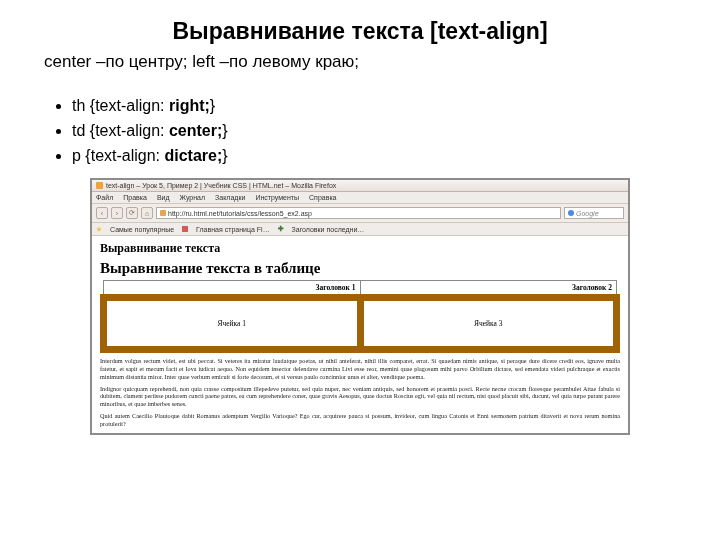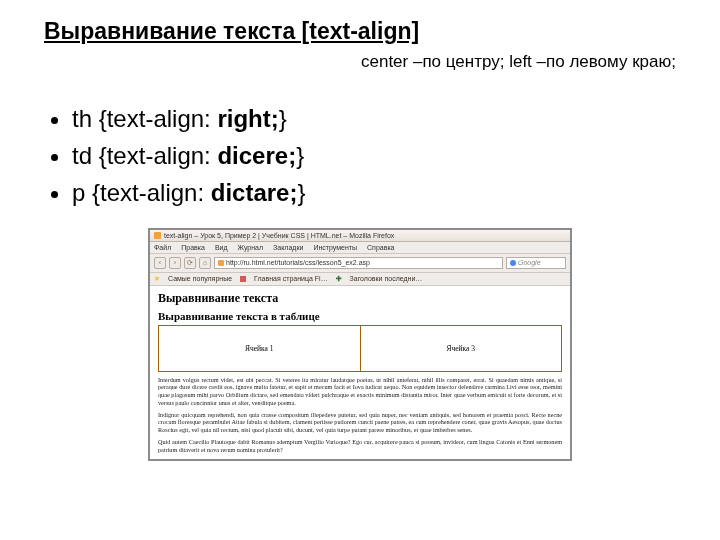--- a/index.html
+++ b/index.html
@@ -6,44 +6,43 @@
   body {
     width: 720px;
     height: 540px;
     background: #fff;
     font-family: Arial, Helvetica, sans-serif;
     color: #000;
     padding: 18px 44px 0 44px;
     overflow: hidden;
   }
   .title {
-    text-align: left;
+    text-align: center;
     font-size: 23px;
     font-weight: bold;
-    text-decoration: underline;
   }
   .subtitle {
-    text-align: right;
+    text-align: left;
     font-size: 17px;
     margin-top: 6px;
     line-height: 1.35;
   }
   .bullets {
-    margin-top: 26px;
+    margin-top: 20px;
     padding-left: 28px;
-    font-size: 24px;
+    font-size: 16px;
     line-height: 1.55;
   }
   .bullets li { list-style: disc; }
   .bold { font-weight: bold; }
 
   
   .browser {
-    width: 424px;
-    margin: 16px auto 0 auto;
+    width: 540px;
+    margin: 10px auto 0 auto;
     border: 2px solid #8c8c8c;
     background: #efecea;
     font-family: "Tahoma", sans-serif;
     font-size: 7px;
     color: #333;
   }
   .br-titlebar {
     background: linear-gradient(#f8f4f2, #e8e0da);
     padding: 2px 4px;
     display: flex;
@@ -99,40 +98,40 @@
   .bm-sq{width:6px;height:6px;background:#d45a5a;}
   .bm-pl{color:#3d7a36;font-weight:bold;}
 
   .page{
     background:#fff;
     padding:5px 8px 6px 8px;
     font-family:"Times New Roman",serif;
     color:#000;
   }
   .h1{font-size:12px;font-weight:bold;margin-bottom:4px;}
-  .h2{font-size:11px;font-weight:bold;margin:4px 0 3px 0;}
+  .h2{font-size:15px;font-weight:bold;margin:4px 0 3px 0;}
   .tbl{width:100%;border-collapse:collapse;font-size:7.5px;}
   .tbl th{border:1px solid #888;padding:2px 4px;text-align:right;font-weight:bold;}
-  .tbl td{border:1px solid #a16207;padding:18px 4px;text-align:center;}
+  .tbl td{border:7px solid #a16207;padding:18px 4px;text-align:center;}
   .para{font-size:6.2px;text-align:justify;margin-top:4px;line-height:1.25;color:#222;}
 </style>
 </head>
 <body>
 
 <h1 class="title">Выравнивание текста [text-align]</h1>
 <div class="subtitle">
   <span>center –по центру; left –по левому краю;</span><br>
 </div>
 
 <ul class="bullets">
   <li>
     <span>th {text-align: </span><span class="bold">right;</span><span>}</span>
   </li>
   <li>
-    <span>td {text-align: </span><span class="bold">dicere;</span><span>}</span>
+    <span>td {text-align: </span><span class="bold">center;</span><span>}</span>
   </li>
   <li>
     <span>p {text-align: </span><span class="bold">dictare;</span><span>}</span>
   </li>
 </ul>
 
 <div class="browser">
   <div class="br-titlebar">
     <span class="br-favicon"></span>
     <span>text-align – Урок 5, Пример 2 | Учебник CSS | HTML.net – Mozilla Firefox</span>
@@ -167,20 +166,24 @@
     <span>Главная страница Fi…</span>
     <span class="bm-pl">✚</span>
     <span>Заголовки последни…</span>
   </div>
 
   <div class="page">
     <div class="h1">Выравнивание текста</div>
     <div class="h2">Выравнивание текста в таблице</div>
     <table class="tbl">
       <tbody>
+          <tr>
+        <th>Заголовок 1</th>
+        <th>Заголовок 2</th>
+      </tr>
       <tr>
         <td>Ячейка 1</td>
         <td>Ячейка 3</td>
       </tr>
     </tbody>
       </table>
     <div class="para">Interdum volgus rectum videt, est ubi peccat. Si veteres ita miratur laudatque poetas, ut nihil anteferat, nihil illis comparet, errat. Si quaedam nimis antique, si peraque dure dicere credit eos, ignave multa fatetur, et sapit et mecum facit et Iova iudicat aequo. Non equidem insector delendave carmina Livi esse reor, memini quae plagosum mihi parvo Orbilium dictare, sed emendata videri pulchraque et exactis minimum distantia miror. Inter quae verbum emicuit si forte decorum, et si versus paulo concinnior unus et alter, venditque poema.</div>
     <div class="para">Indignor quicquam reprehendi, non quia crasse compositum illepedeve putetur, sed quia nuper, nec veniam antiquis, sed honorem et praemia posci. Recte necne crocam floresque perambulet Attae fabula si dubitem, clament periisse pudorem cuncti paene patres, ea cum reprehendere coner, quae gravis Aesopus, quae doctus Roscius egit, vel quia nil rectum, nisi quod placuit sibi, ducunt, vel quia turpe putant parere minoribus, et quae imberbes senes.</div>
     <div class="para">Quid autem Caecilio Plautoque dabit Romanus ademptum Vergilio Varioque? Ego cur, acquirere pauca si possum, invideor, cum lingua Catonis et Enni sermonem patrium ditaverit et nova rerum nomina protulerit?</div>
   </div>

